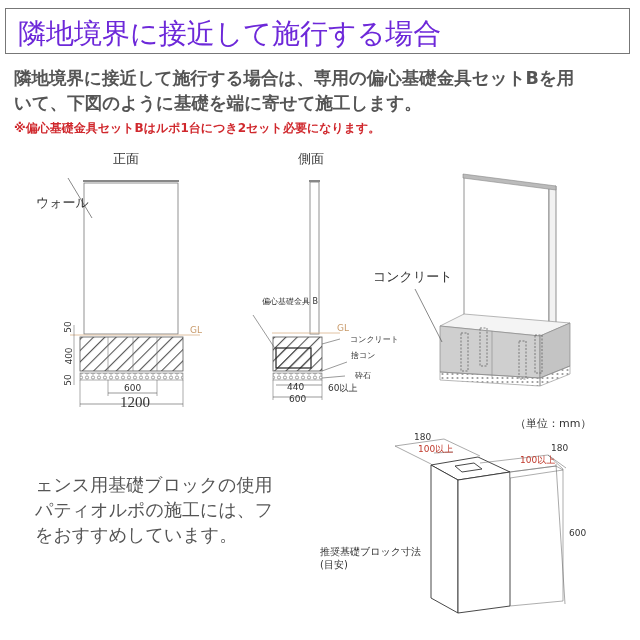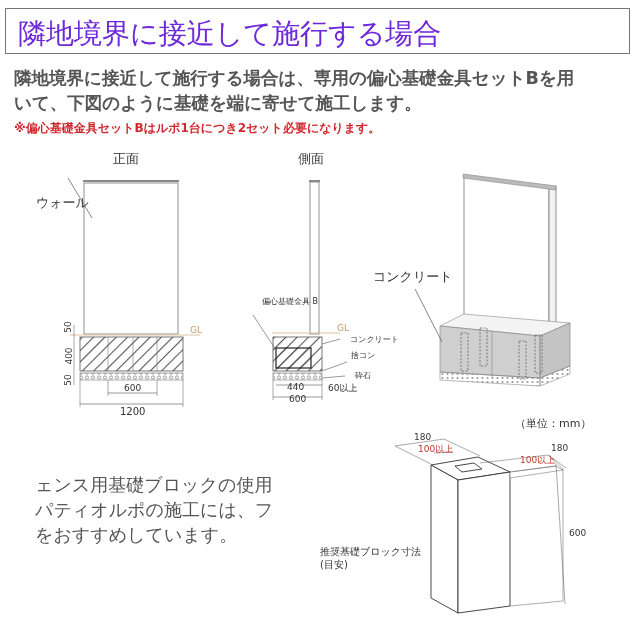--- a/index.html
+++ b/index.html
@@ -131,21 +131,21 @@
   </g>
 </svg>
 
 <div class="lbl" style="left:113px;top:150px;font-size:13px;">正面</div>
 <div class="lbl" style="left:36px;top:158px;font-size:13px;margin-top:36px;">ウォール</div>
 <div class="lbl" style="left:190px;top:325px;font-size:9px;color:#c89a6a;">GL</div>
 <div class="lbl" style="left:62px;top:322px;font-size:9px;transform:rotate(-90deg);">50</div>
 <div class="lbl" style="left:60px;top:351px;font-size:9px;transform:rotate(-90deg);">400</div>
 <div class="lbl" style="left:62px;top:375px;font-size:9px;transform:rotate(-90deg);">50</div>
 <div class="lbl" style="left:124px;top:383px;font-size:9px;">600</div>
-<div class="lbl" style="left:120px;top:406px;font-size:10px;">1200</div>
+<div class="lbl" style="left:120px;top:394px;font-size:15px;font-family:Liberation Serif, serif;">1200</div>
 
 <div class="lbl" style="left:298px;top:150px;font-size:13px;">側面</div>
 <div class="lbl" style="left:214px;top:296px;font-size:8px;margin-left:48px;">偏心基礎金具 B</div>
 <div class="lbl" style="left:337px;top:323px;font-size:9px;color:#c89a6a;">GL</div>
 <div class="lbl" style="left:350px;top:334px;font-size:8px;">コンクリート</div>
 <div class="lbl" style="left:351px;top:350px;font-size:8px;">捨コン</div>
 <div class="lbl" style="left:355px;top:370px;font-size:8px;">砕石</div>
 <div class="lbl" style="left:287px;top:382px;font-size:9px;">440</div>
 <div class="lbl" style="left:328px;top:382px;font-size:9px;">60以上</div>
 <div class="lbl" style="left:289px;top:394px;font-size:9px;">600</div>

